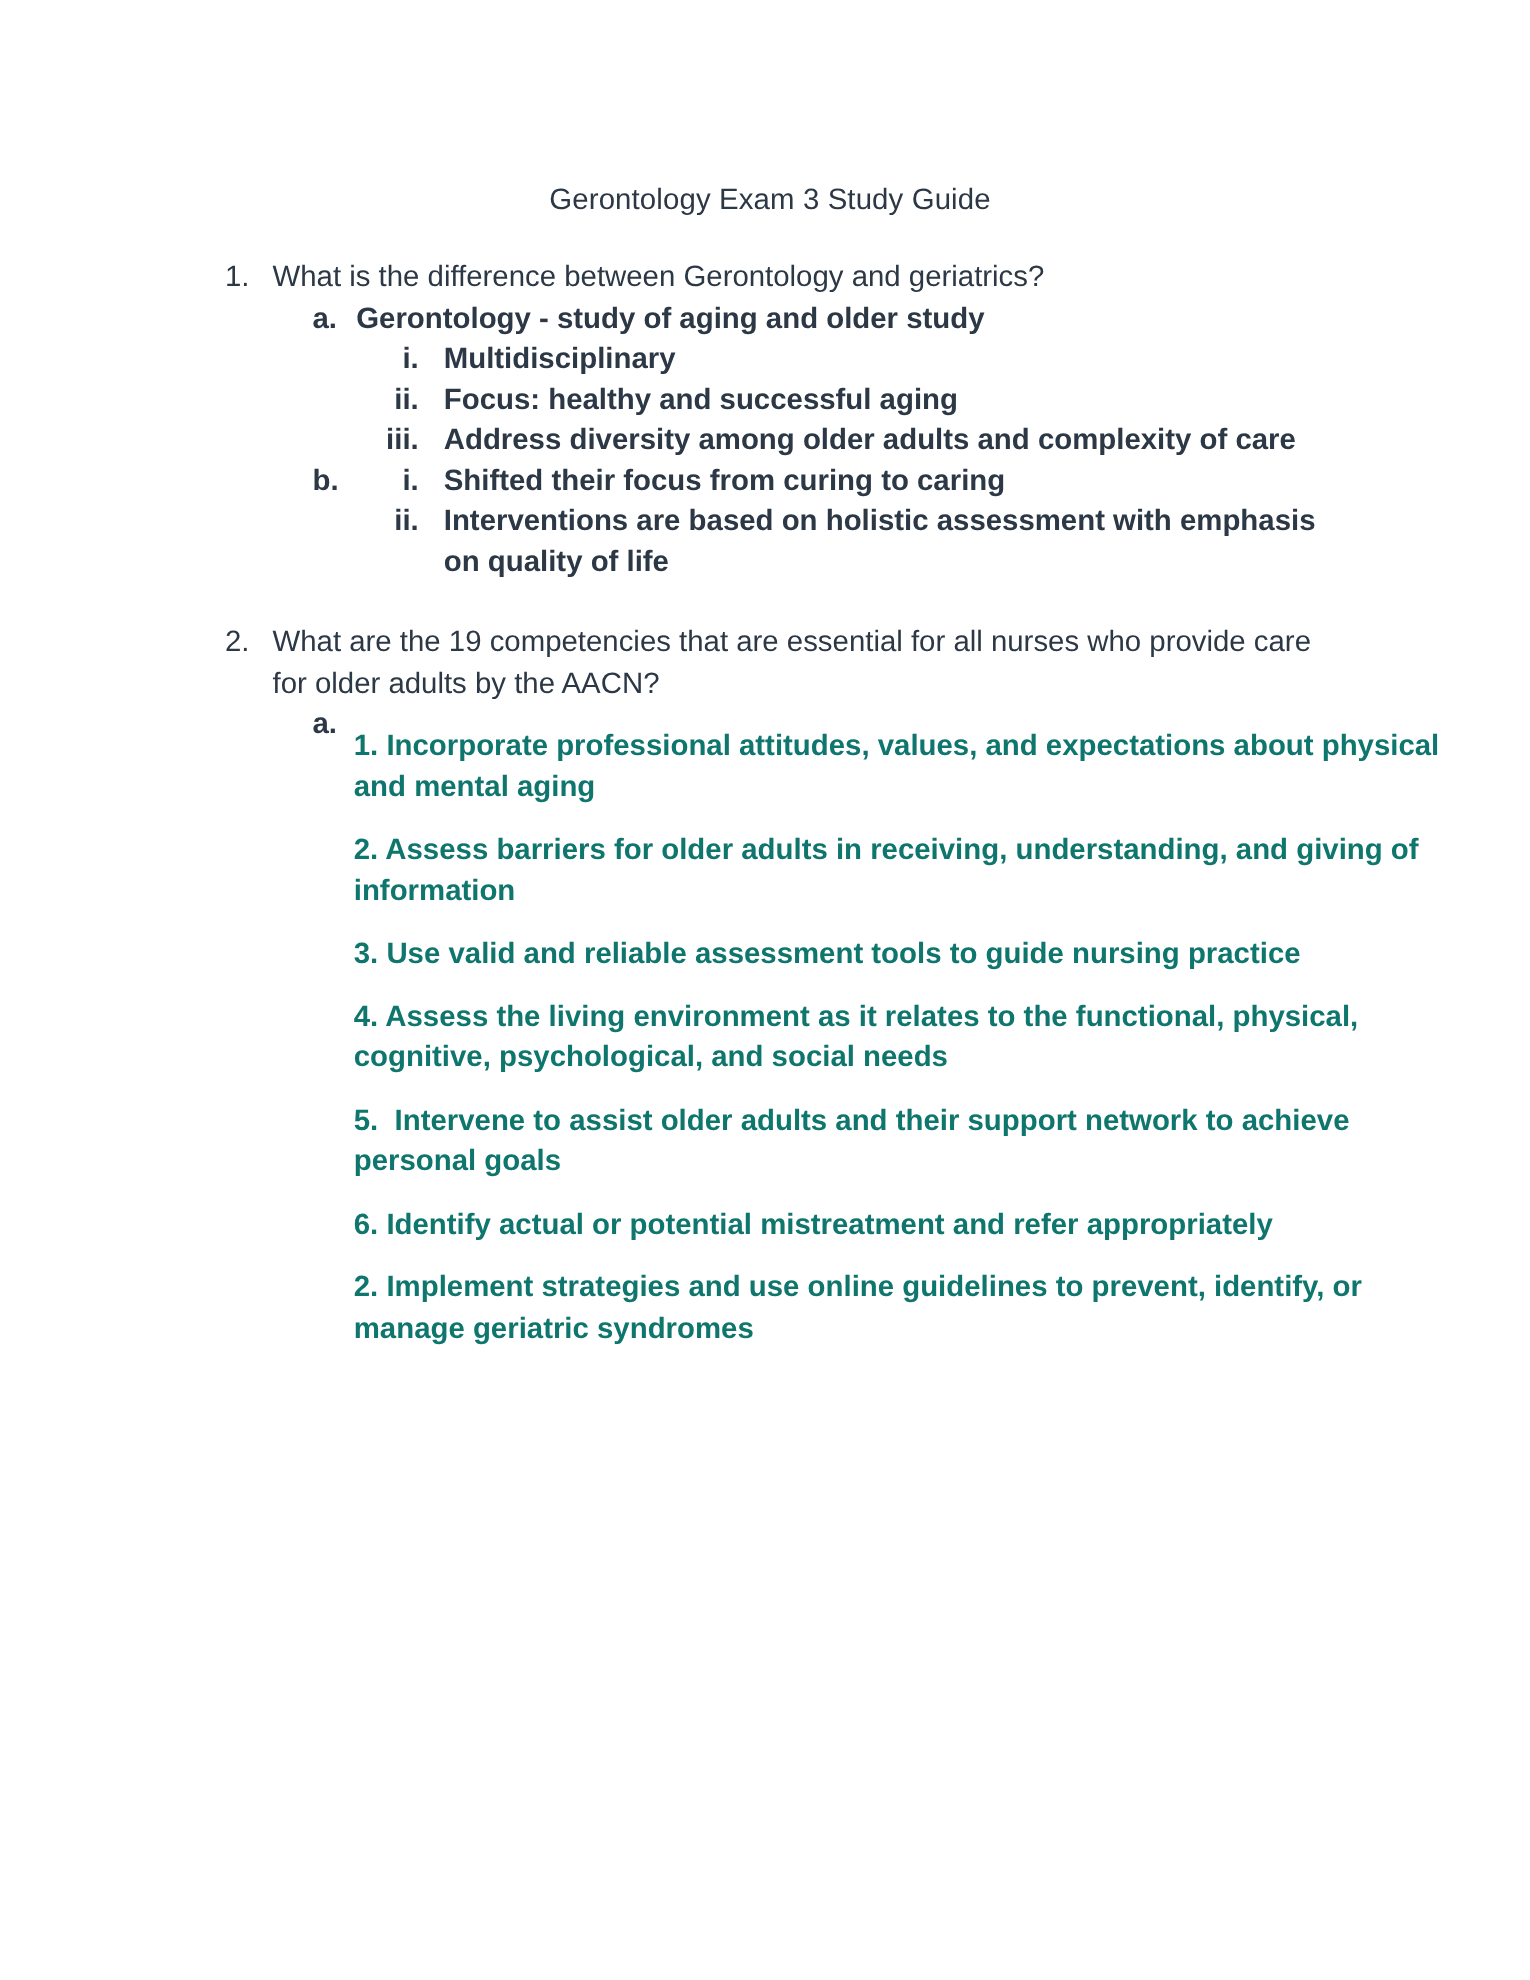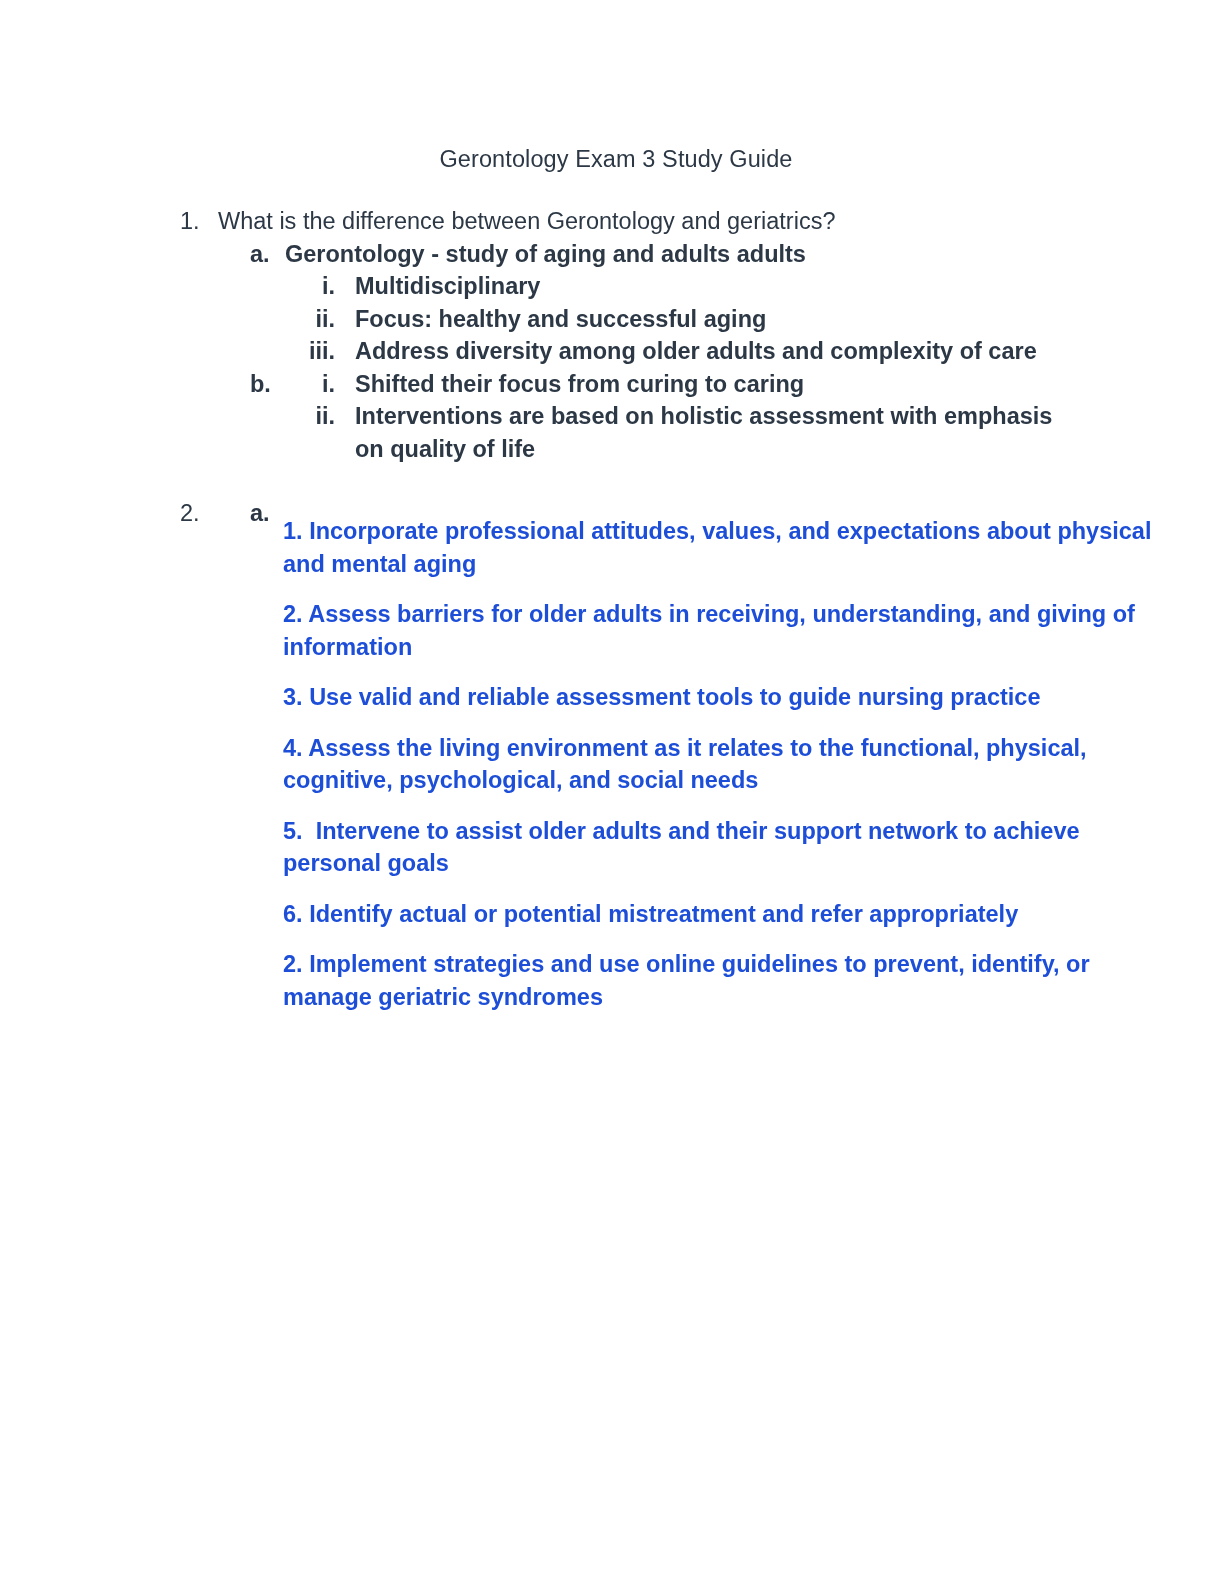--- a/index.html
+++ b/index.html
@@ -101,21 +101,21 @@
 
   
   .comp-para {
     position: relative;
     margin: 0;
     padding-left: 283px;
     padding-right: 64px;
     font-size: 23.5px;
     font-weight: 700;
     line-height: 32.5px;
-    color: #1d4ed8;
+    color: #0f766e;
     white-space: pre-wrap;
   }
   .spacer-para { height: 18px; }
   .gap-block   { height: 32px; }
 </style>
 </head>
 <body>
 
 <div class="page">
 
@@ -123,21 +123,21 @@
 
   <div class="body-block">
 
     <div class="lvl1">
       <span class="marker">1.</span>
       <span>What is the difference between Gerontology and geriatrics?</span>
     </div>
 
     <div class="lvl2">
       <span class="marker">a.</span>
-      <span>Gerontology - study of aging and adults adults</span>
+      <span>Gerontology - study of aging and older study</span>
     </div>
 
     <div class="lvl3">
       <span class="marker">i.</span>
       <span>Multidisciplinary</span>
     </div>
 
     <div class="lvl3">
       <span class="marker">ii.</span>
       <span>Focus: healthy and successful aging</span>
@@ -159,20 +159,21 @@
 
     <div class="lvl3">
       <span class="marker">ii.</span>
       <span>Interventions are based on holistic assessment with emphasis on quality of life</span>
     </div>
 
     <div class="gap-block"></div>
 
     <div class="lvl1">
       <span class="marker">2.</span>
+      <span>What are the 19 competencies that are essential for all nurses who provide care for older adults by the AACN?</span>
     </div>
 
     <div class="lvl2">
       <span class="marker">a.</span>
     </div>
 
     <div class="spacer-para"></div>
 
     <div class="comp-para">1. Incorporate professional attitudes, values, and expectations about physical and mental aging</div>
     <div class="spacer-para"></div>

